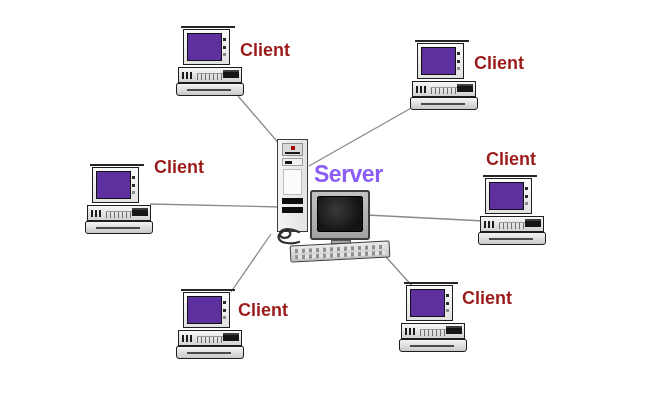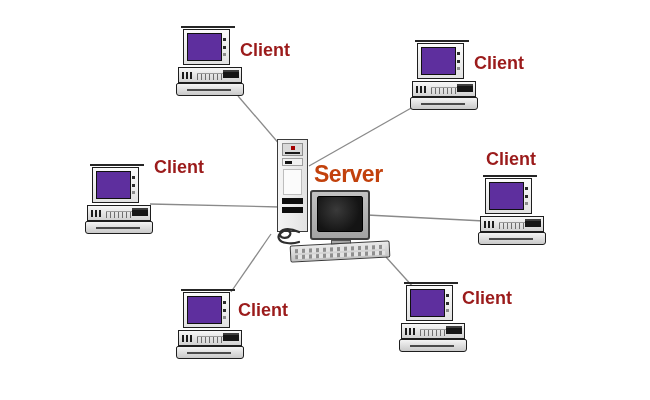--- a/index.html
+++ b/index.html
@@ -6,21 +6,21 @@
   .stage {
     position:relative; width:650px; height:400px; overflow:hidden;
     background:#ffffff;
     font-family:"Liberation Sans", sans-serif;
   }
   .wires { position:absolute; left:0; top:0; z-index:0; }
 
   
   .lbl { position:absolute; z-index:3; font-weight:bold; white-space:nowrap; }
   .client-lbl { color:#9B1B1B; font-size:18px; }
-  .server-lbl { color:#c2410c; font-size:23px; letter-spacing:-0.5px; }
+  .server-lbl { color:#8b5cf6; font-size:23px; letter-spacing:-0.5px; }
   .l1 { left:240px; top:40px; }
   .l2 { left:474px; top:53px; }
   .l3 { left:154px; top:157px; }
   .l4 { left:486px; top:149px; }
   .l5 { left:238px; top:300px; }
   .l6 { left:462px; top:288px; }
   .lsrv { left:314px; top:161px; }
 
   
   .client { position:absolute; width:70px; height:71px; z-index:2; }

